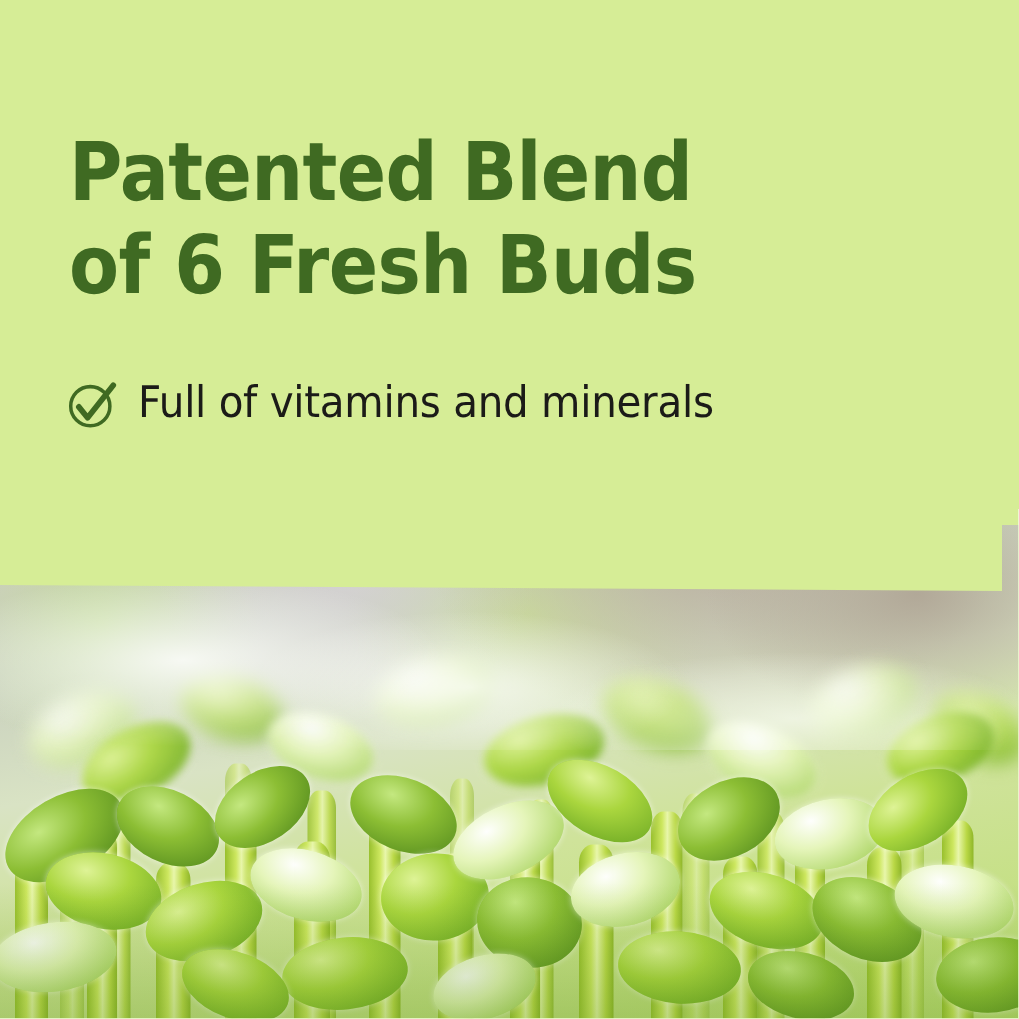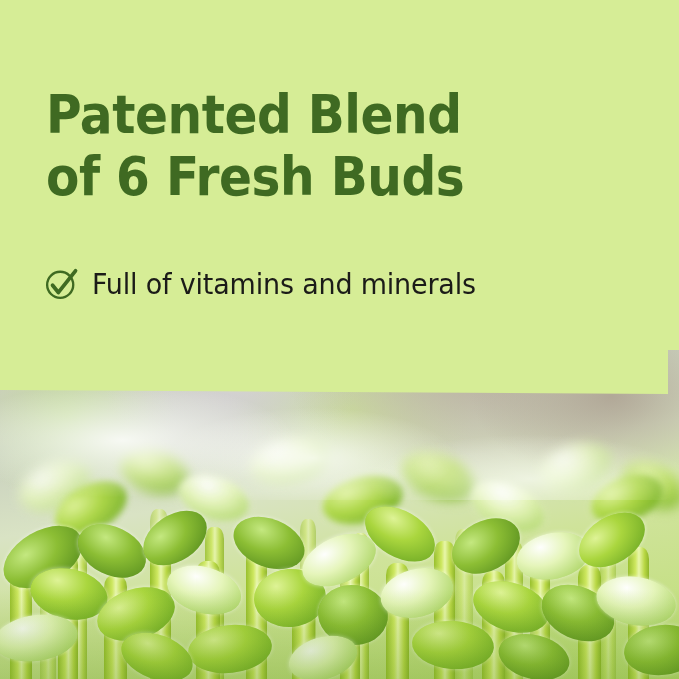--- a/index.html
+++ b/index.html
@@ -52,21 +52,21 @@
 
   .bullets {
     position: absolute;
     left: 44px;
     top: 214px;
     width: 620px;
   }
 
   .bullet-row {
     display: flex;
-    align-items: flex-end;
+    align-items: flex-start;
     height: 50px;
   }
 
   .check-icon {
     position: relative;
     width: 36px;
     height: 36px;
     flex: 0 0 36px;
     margin-right: 12px;
   }

